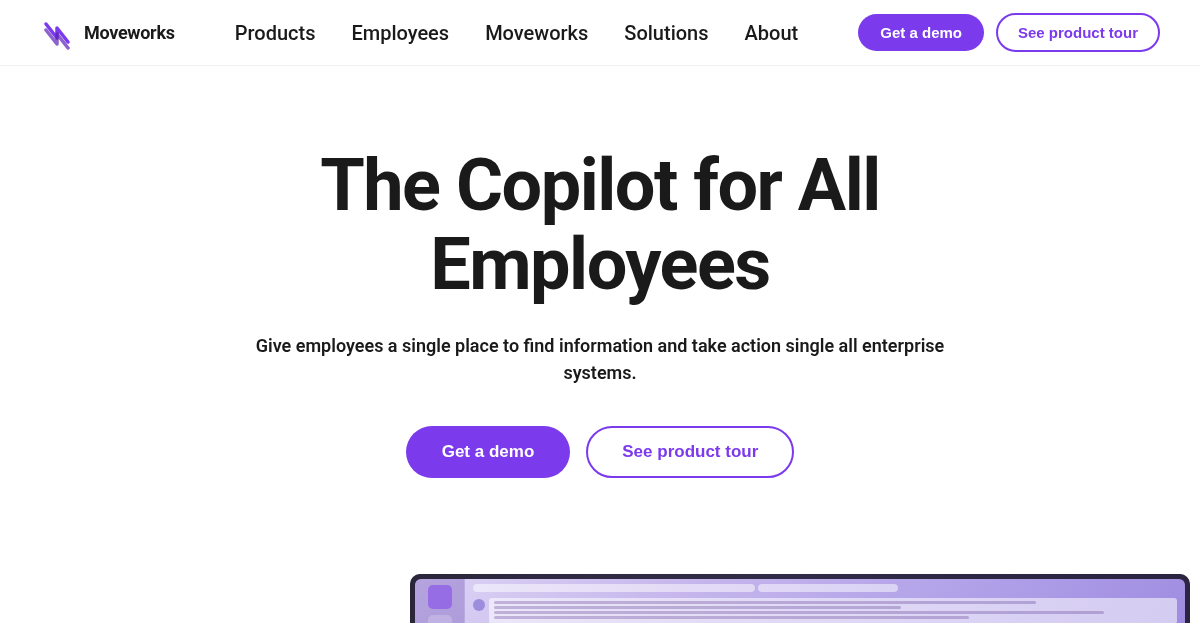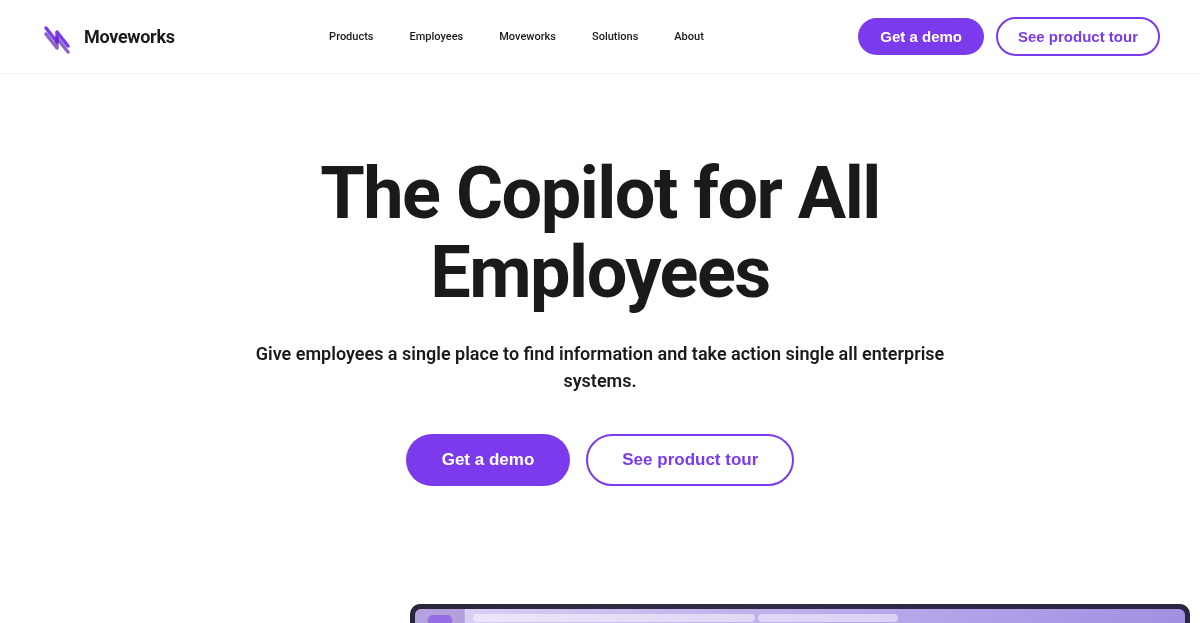--- a/index.html
+++ b/index.html
@@ -14,21 +14,21 @@
       color: #1a1a1a;
       overflow-x: hidden;
     }
 
     
     header {
       display: flex;
       align-items: center;
       justify-content: space-between;
       padding: 0 40px;
-      height: 74px;
+      height: 66px;
       border-bottom: 1px solid #f0f0f0;
       position: sticky;
       top: 0;
       background: #fff;
       z-index: 100;
     }
 
     .logo-area {
       display: flex;
       align-items: center;
@@ -50,21 +50,21 @@
 
     nav {
       display: flex;
       align-items: center;
       gap: 36px;
     }
 
     nav a {
       text-decoration: none;
       color: #1a1a1a;
-      font-size: 11px;
+      font-size: 20px;
       font-weight: 500;
       cursor: pointer;
     }
 
     .header-buttons {
       display: flex;
       align-items: center;
       gap: 12px;
     }
 
@@ -91,21 +91,21 @@
       cursor: pointer;
       transition: background 0.2s, color 0.2s;
     }
 
     
     .hero {
       display: flex;
       flex-direction: column;
       align-items: center;
       text-align: center;
-      padding: 80px 40px 62px;
+      padding: 80px 40px 40px;
     }
 
     .hero-title {
       font-size: 72px;
       font-weight: 700;
       color: #1a1a1a;
       line-height: 1.1;
       letter-spacing: -1.5px;
       margin-bottom: 28px;
       max-width: 900px;

